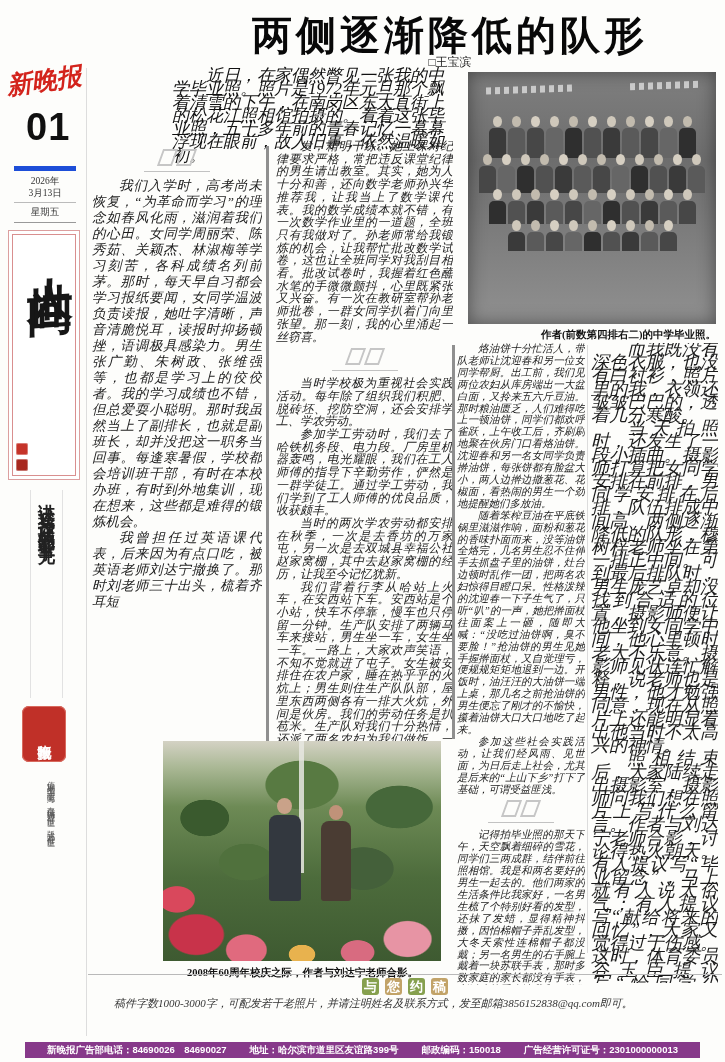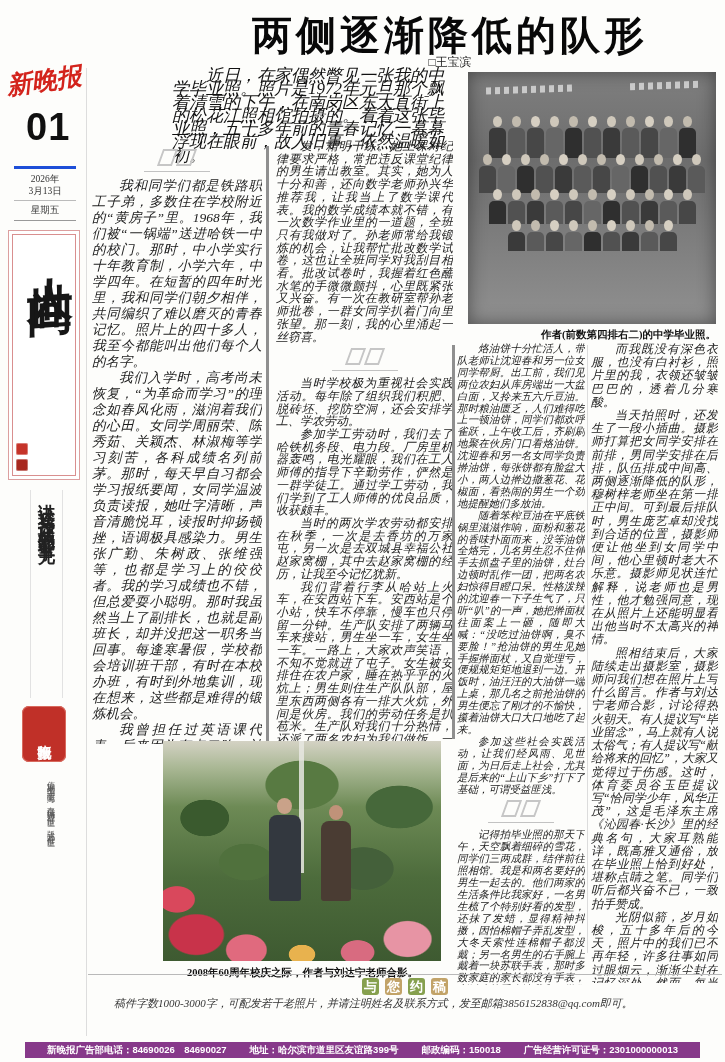--- a/index.html
+++ b/index.html
@@ -6,21 +6,21 @@
   body{width:725px;height:1062px;position:relative;background:#fdfdfb;
        font-family:"Liberation Serif","DejaVu Serif",serif;color:#1c1c1c;overflow:hidden;}
   .abs{position:absolute;}
 
   
   .masthead-logo{left:8px;top:70px;width:76px;height:44px;color:#d3231c;
     font-weight:bold;font-style:italic;font-size:25px;line-height:22px;transform:rotate(-8deg);}
   .page-number{left:26px;top:106px;width:56px;font-family:"Liberation Sans",sans-serif;
     font-weight:900;font-size:38px;color:#101010;letter-spacing:1px;}
   .date-block{left:14px;top:166px;width:62px;text-align:center;font-size:9.5px;line-height:12px;
-    border-top:3px solid #1d4ed8;border-bottom:1px solid #999;padding:4px 0;color:#333;}
+    border-top:5px solid #1d4ed8;border-bottom:1px solid #999;padding:4px 0;color:#333;}
   .date-block .wd{border-top:1px solid #bbb;margin-top:3px;padding-top:3px;display:block;}
   .calli-box{left:8px;top:230px;width:70px;height:248px;background:#fff;
     border:1px solid #dc9f9f;box-shadow:inset 0 0 0 3px #fff, inset 0 0 0 4px #d98f8f;}
   .calli{position:absolute;left:14px;top:10px;writing-mode:vertical-rl;font-size:46px;
     font-weight:bold;color:#161616;transform:skewY(-4deg);letter-spacing:6px;line-height:54px;}
   .mini-seal{position:absolute;width:12px;height:12px;background:#c5342a;border-radius:2px;
     box-shadow:inset 0 0 0 1px rgba(255,255,255,.35);}
   .slogan{left:30px;top:490px;height:208px;writing-mode:vertical-rl;font-size:17px;
     font-weight:bold;letter-spacing:4px;color:#222;border-left:1px solid #e2e2e2;
     border-right:1px solid #e2e2e2;padding:0 4px;}
@@ -77,21 +77,21 @@
   .person .p-body{border-radius:8px 8px 3px 3px;}
   .color-caption{left:130px;top:966px;width:345px;text-align:center;font-size:10.5px;
     font-weight:bold;color:#111;}
 
   
   .col{text-align:justify;overflow:hidden;font-style:italic;}
   .col p{margin:0;text-indent:2em;}
   .col1{left:92px;top:144px;width:170px;height:600px;font-size:13.5px;line-height:16px;}
   .col2{left:276px;top:140px;width:177px;height:604px;font-size:12px;line-height:12.7px;}
   .col3{left:457px;top:343px;width:128px;height:642px;font-size:10.5px;line-height:11.9px;}
-  .col4{left:591px;top:343px;width:127px;height:640px;font-size:12px;line-height:13.2px;}
+  .col4{left:591px;top:343px;width:127px;height:640px;font-size:18px;line-height:13.2px;}
   .rule-v1{left:266px;top:146px;width:3px;height:596px;background:#8f8f8f;}
   .rule-v2{left:452px;top:345px;width:3px;height:394px;background:#8f8f8f;}
   .rule-v3{left:587px;top:345px;width:1px;height:608px;background:#dcdcdc;}
 
   .quote-deco{width:66px;height:22px;margin:5px auto 6px;border-bottom:1px solid #c2c2c2;
     text-align:center;}
   .quote-deco i{display:inline-block;width:11px;height:13px;border:2px solid #c6c6c6;
     transform:skewX(-20deg);margin:0 2px;}
 
   
@@ -317,21 +317,20 @@
           <div class="head" style="width: 9px; height: 11px; background: rgb(214, 207, 194);"></div>
           <div class="torso" style="width: 17px; height: 19px; background: rgb(71, 71, 71);"></div>
         </div>
       </div>
     </div>
 </div>
 <div class="abs bw-caption">作者(前数第四排右二)的中学毕业照。</div>
 
 <div class="abs col col1">
     <div class="quote-deco"><i></i><i></i></div>
-    <p>我和同学们都是铁路职工子弟，多数住在学校附近的“黄房子”里。1968年，我们被“一锅端”送进哈铁一中的校门。那时，中小学实行十年教育制，小学六年，中学四年。在短暂的四年时光里，我和同学们朝夕相伴，共同编织了难以磨灭的青春记忆。照片上的四十多人，我至今都能叫出他们每个人的名字。</p>
     <p>我们入学时，高考尚未恢复，“为革命而学习”的理念如春风化雨，滋润着我们的心田。女同学周丽荣、陈秀茹、关颖杰、林淑梅等学习刻苦，各科成绩名列前茅。那时，每天早自习都会学习报纸要闻，女同学温波负责读报，她吐字清晰，声音清脆悦耳，读报时抑扬顿挫，语调极具感染力。男生张广勤、朱树政、张维强等，也都是学习上的佼佼者。我的学习成绩也不错，但总爱耍小聪明。那时我虽然当上了副排长，也就是副班长，却并没把这一职务当回事。每逢寒暑假，学校都会培训班干部，有时在本校办班，有时到外地集训，现在想来，这些都是难得的锻炼机会。</p>
     <p>我曾担任过英语课代表，后来因为有点口吃，被英语老师刘达宁撤换了。那时刘老师三十出头，梳着齐耳短</p>
   </div>
 <div class="abs col col2">
     <p>发，精明干练。她上课对纪律要求严格，常把违反课堂纪律的男生请出教室。其实，她为人十分和善，还向数学老师孙兴华推荐我，让我当上了数学课代表。我的数学成绩本就不错，有一次数学作业里的一道题，全班只有我做对了。孙老师常给我锻炼的机会，让我帮忙批改数学试卷，这也让全班同学对我刮目相看。批改试卷时，我握着红色蘸水笔的手微微颤抖，心里既紧张又兴奋。有一次在教研室帮孙老师批卷，一群女同学扒着门向里张望。那一刻，我的心里涌起一丝窃喜。</p>
     <div class="quote-deco"><i></i><i></i></div>
     <p>当时学校极为重视社会实践活动。每年除了组织我们积肥、脱砖坯、挖防空洞，还会安排学工、学农劳动。</p>
     <p>参加学工劳动时，我们去了哈铁机务段、电力段。厂房里机器轰鸣，电光耀眼，我们在工人师傅的指导下辛勤劳作，俨然是一群学徒工。通过学工劳动，我们学到了工人师傅的优良品质，收获颇丰。</p>
     <p>当时的两次学农劳动都安排在秋季，一次是去香坊的万家屯，另一次是去双城县幸福公社赵家窝棚，其中去赵家窝棚的经历，让我至今记忆犹新。</p>
     <p>我们背着行李从哈站上火车，在安西站下车。安西站是个小站，快车不停靠，慢车也只停留一分钟。生产队安排了两辆马车来接站，男生坐一车，女生坐一车。一路上，大家欢声笑语，不知不觉就进了屯子。女生被安排住在农户家，睡在热乎乎的火炕上；男生则住生产队队部，屋里东西两侧各有一排大火炕，外间是伙房。我们的劳动任务是扒苞米。生产队对我们十分热情，还派了两名农妇为我们做饭，一日三餐的高粱米芸豆饭、土豆炖白菜管够吃。为了给我们改善伙食，还特意蒸过一次年糕，烙过一次油饼。</p>

